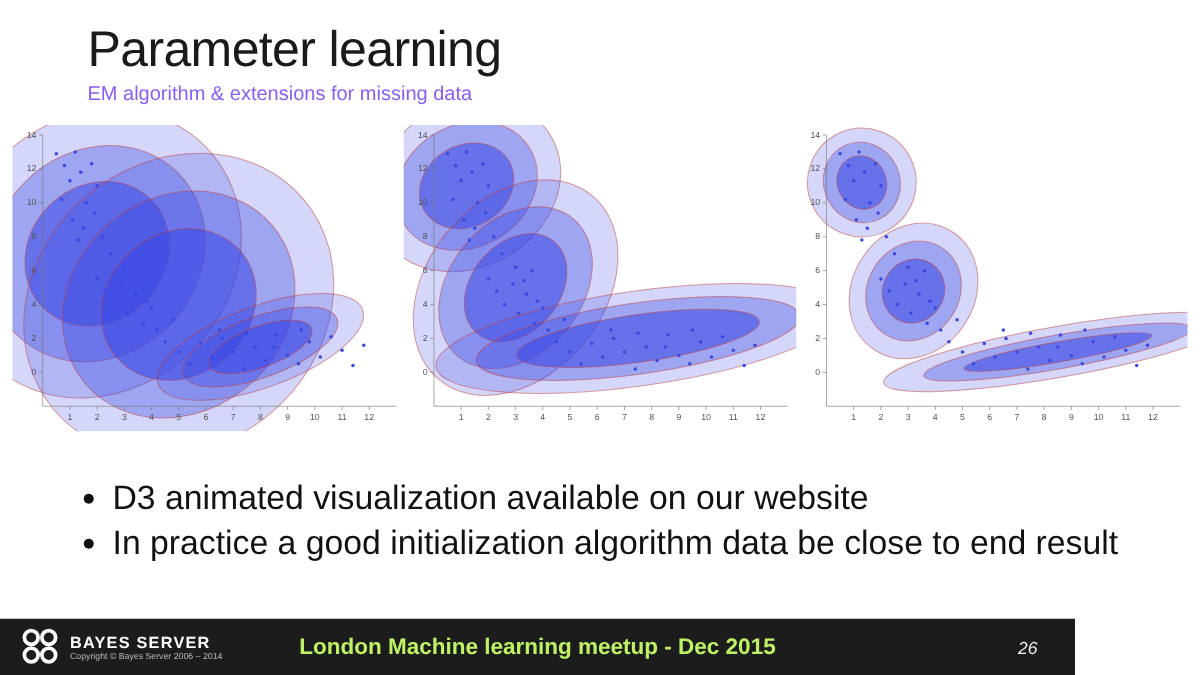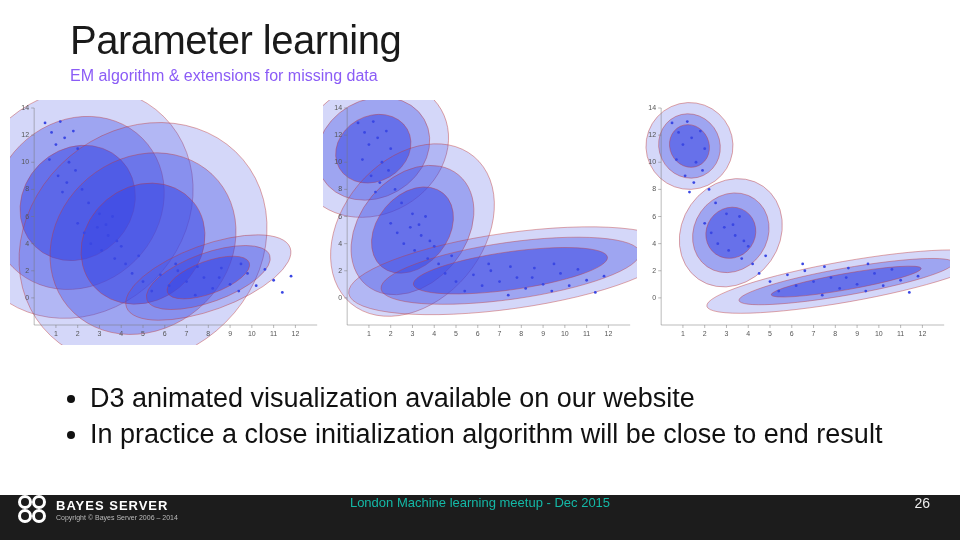--- a/index.html
+++ b/index.html
@@ -5,33 +5,33 @@
   * { box-sizing: border-box; margin: 0; padding: 0; }
   html, body { width: 960px; height: 540px; overflow: hidden; background: #fff; font-family: "Segoe UI", "Helvetica Neue", Arial, sans-serif; }
   .slide { position: relative; width: 960px; height: 540px; background: #fff; padding-left: 28px; }
   .title { position: absolute; left: 70px; top: 18px; font-size: 40px; font-weight: 400; letter-spacing: -0.5px; color: #1a1a1a; }
   .subtitle { position: absolute; left: 70px; top: 67px; font-size: 16px; font-weight: 400; color: #8b5cf6; }
   .charts { position: absolute; left: 10px; top: 100px; width: 940px; height: 245px; display: flex; gap: 0; }
   .chart { flex: 1; position: relative; }
   .chart svg { width: 100%; height: 100%; }
   .bullets { position: absolute; left: 70px; top: 380px; font-size: 27px; color: #111; line-height: 1.35; }
   .bullets li { list-style: disc; margin-left: 20px; }
-  .footer { position: absolute; left: 0; bottom: 0; width: 960px; height: 45px; background: #1c1c1c; color: #fff; display: flex; align-items: flex-start; }
+  .footer { position: absolute; left: 0; bottom: 0; width: 860px; height: 45px; background: #1c1c1c; color: #fff; display: flex; align-items: center; }
   .logo { display: flex; align-items: center; margin-left: 18px; gap: 8px; }
   .logo-mark { width: 30px; height: 30px; position: relative; }
   .logo-mark span { position: absolute; width: 14px; height: 14px; border: 3.5px solid; border-radius: 50%; }
   .lm-o  { left: 0;  top: 0;  border-color: #ff7f00; }
   .lm-r  { left: 14px; top: 0;  border-color: #d4003c; }
   .lm-g  { left: 0;  top: 14px; border-color: #00a859; }
   .lm-b  { left: 14px; top: 14px; border-color: #ff7f00; }
   .logo-text { display: flex; flex-direction: column; line-height: 1; }
   .logo-title { font-size: 13px; letter-spacing: 1px; font-weight: 600; color: #fff; }
   .logo-copy  { font-size: 7px; color: #bbb; margin-top: 2px; }
-  .footer-center { position: absolute; left: 0; width: 100%; text-align: center; font-size: 13px; color: #14b8a6; }
-  .footer-page { position: absolute; right: 30px; font-size: 14px; color: #eee; }
+  .footer-center { position: absolute; left: 0; width: 100%; text-align: center; font-size: 18px; color: #bef264; font-weight: bold; }
+  .footer-page { position: absolute; right: 30px; font-size: 14px; color: #eee; font-style: italic; }
   
   .ell { fill: #3a47e3; stroke: #bf3a3a; stroke-width: 0.8; }
   .pt  { fill: #3a47e3; }
   .ax  { stroke: #777; stroke-width: 0.5; }
   .tick { font-size: 7px; fill: #555; font-family: Arial, sans-serif; }
 </style>
 </head>
 <body>
 
 <div class="slide">
@@ -352,21 +352,21 @@
           <text class="tick" x="19" y="64.25" text-anchor="end">10</text>
           <line class="ax" x1="21" y1="35.125" x2="24" y2="35.125"></line>
           <text class="tick" x="19" y="37.125" text-anchor="end">12</text>
           <line class="ax" x1="21" y1="8" x2="24" y2="8"></line>
           <text class="tick" x="19" y="10" text-anchor="end">14</text>
         </svg></div>
   </div>
 
   <ul class="bullets">
     <li>D3 animated visualization available on our website</li>
-    <li>In practice a close initialization algorithm will be close to end result</li>
+    <li>In practice a good initialization algorithm data be close to end result</li>
   </ul>
 
   <div class="footer">
     <div class="logo">
       <div class="logo-mark">
         <span class="lm-o"></span>
           <span class="lm-r"></span>
           <span class="lm-g"></span>
           <span class="lm-b"></span>
       </div>

